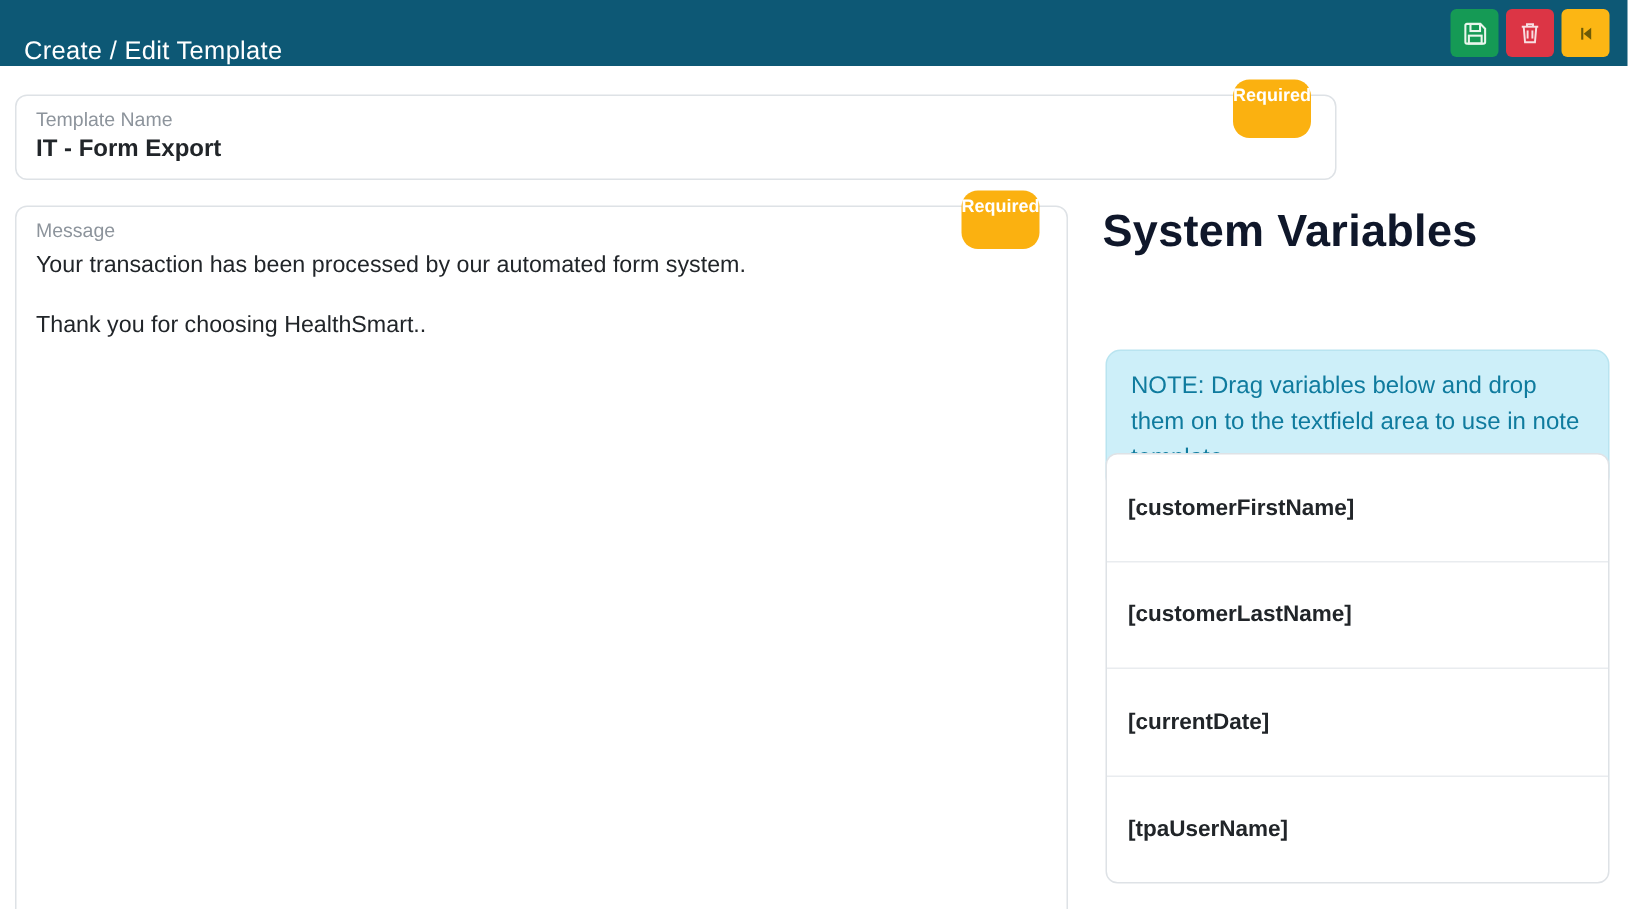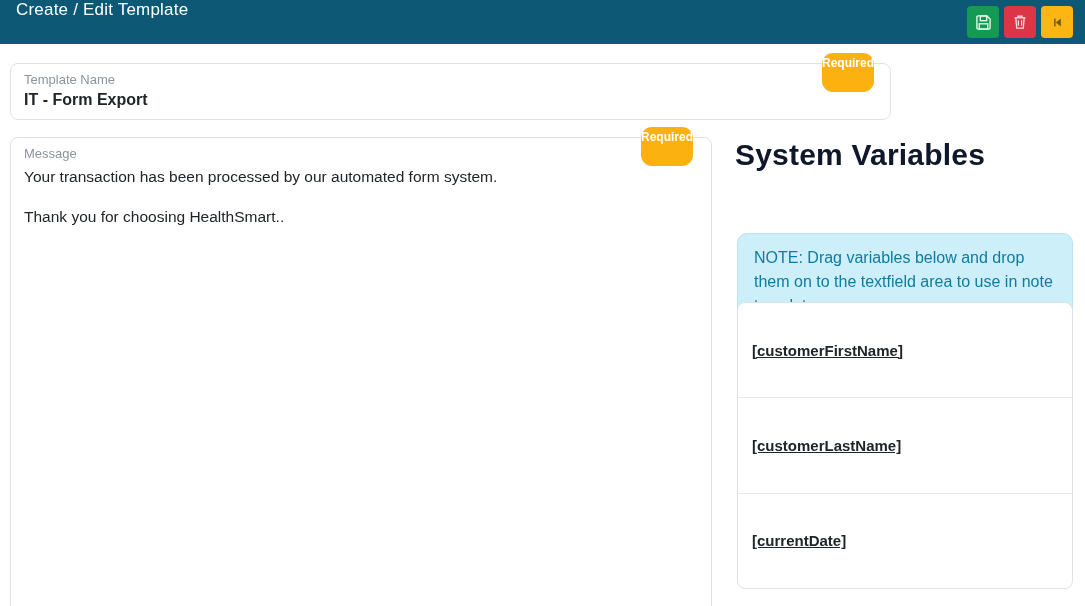--- a/index.html
+++ b/index.html
@@ -7,21 +7,21 @@
     width: 1085px; height: 606px;
     overflow: hidden;
     background: #ffffff;
     font-family: "Liberation Sans", sans-serif;
   }
   
   .header {
     position: absolute; left: 0; top: 0;
     width: 1085px; height: 44px;
     background: #0d5875;
-    display: flex; align-items: flex-start;
+    display: flex; align-items: flex-end;
   }
   .header-title {
     color: #ffffff; font-size: 17px; font-weight: 500;
     padding-left: 16px; letter-spacing: 0.2px;
   }
   .header-actions {
     position: absolute; right: 12px; top: 6px;
     display: flex; gap: 5px;
   }
   .hbtn {
@@ -104,21 +104,20 @@
     border-radius: 8px;
     display: flex; flex-direction: column;
     overflow: hidden;
   }
   .var-row {
     flex: 1;
     display: flex; align-items: center;
     padding-left: 14px;
     font-size: 15px; font-weight: bold; color: #212529;
     cursor: grab;
-    text-decoration: underline;
   }
   .var-row + .var-row { border-top: 1px solid #e9ecef; }
 </style>
 </head>
 <body>
 
 <div class="header">
   <div class="header-title">Create / Edit Template</div>
   <div class="header-actions">
     <button class="hbtn save" title="Save">
@@ -167,13 +166,14 @@
 </div>
 
 <div class="sysvars-title">System Variables</div>
 
 <div class="note-box">NOTE: Drag variables below and drop them on to the textfield area to use in note template.</div>
 
 <div class="vars-list">
   <div class="var-row">[customerFirstName]</div>
   <div class="var-row">[customerLastName]</div>
   <div class="var-row">[currentDate]</div>
+  <div class="var-row">[tpaUserName]</div>
 </div>
 
 </body></html>

